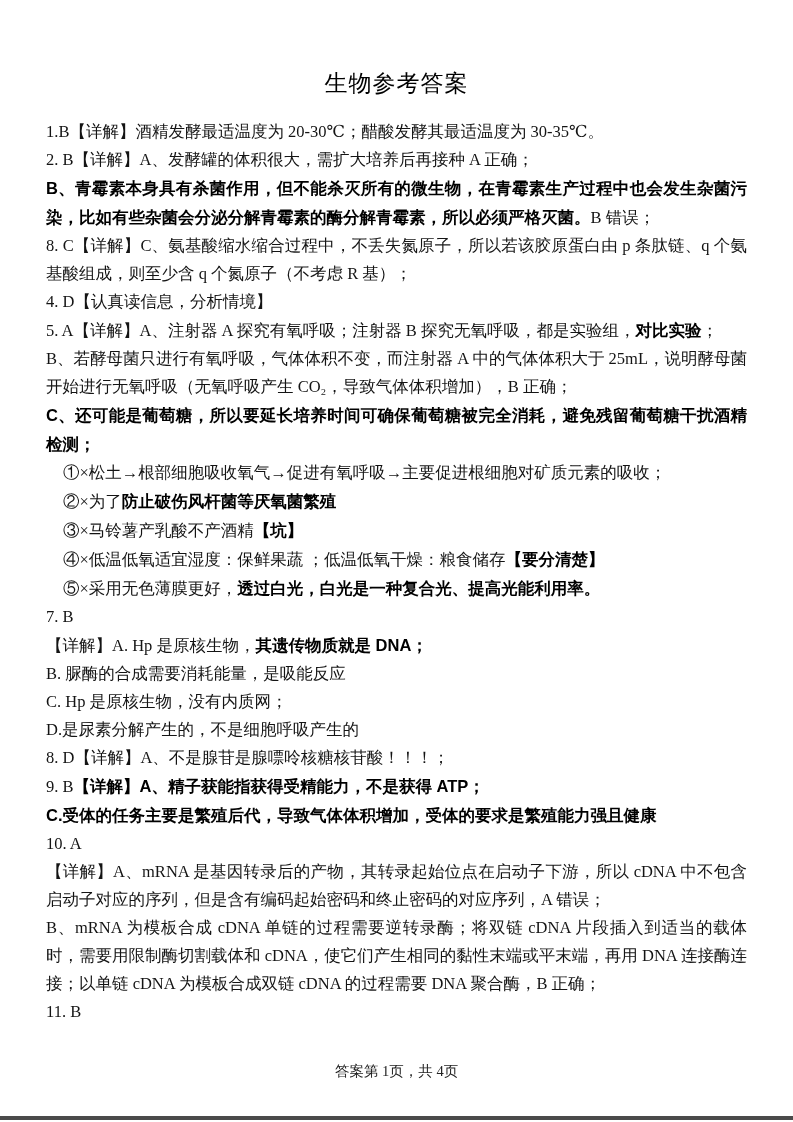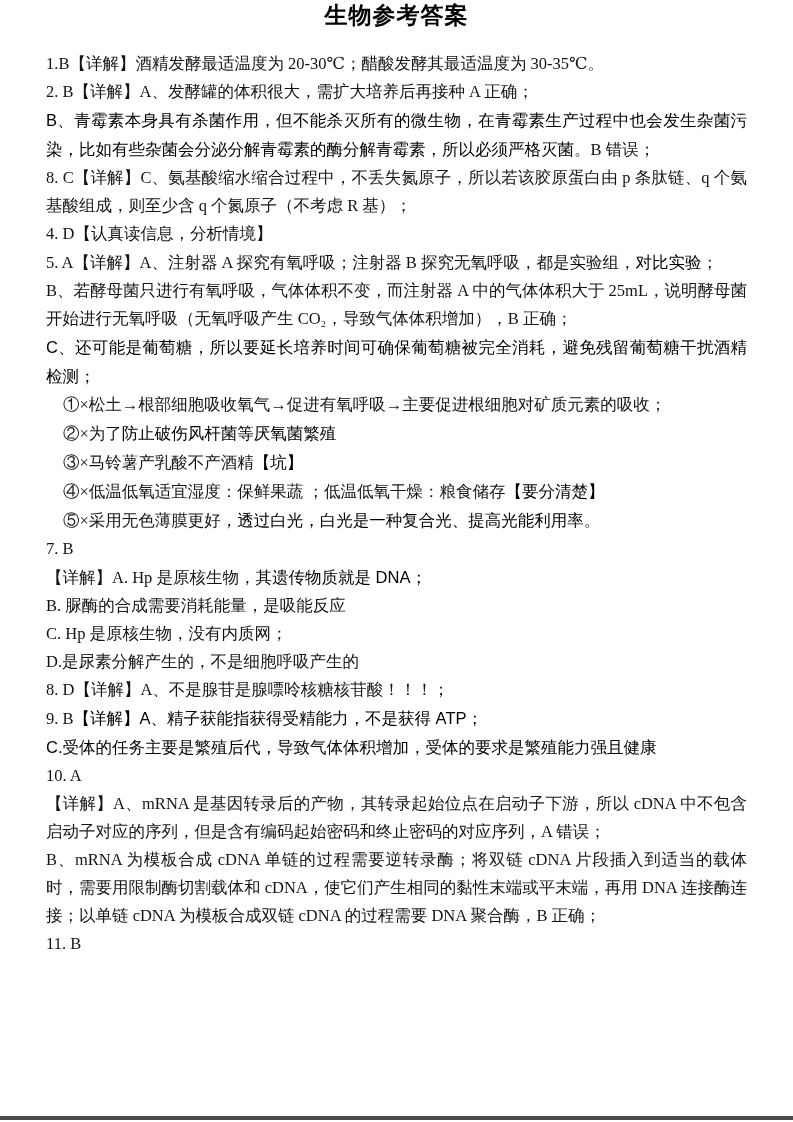--- a/index.html
+++ b/index.html
@@ -11,39 +11,40 @@
     position: relative;
     overflow: hidden;
   }
   .page {
     position: absolute;
     inset: 0;
     background: #ffffff;
   }
   .doc-title {
     text-align: center;
+    padding-top: 68px;
     font-size: 23px;
-    font-weight: bold;
+    font-weight: normal;
     letter-spacing: 1px;
     color: #000000;
   }
   .content {
     margin: 19px 46px 0 46px;
     font-size: 16.5px;
     line-height: 28px;
   }
   .line {
     text-align: justify;
     text-justify: inter-ideograph;
   }
   .line.indent { padding-left: 17px; }
   .seg { color: #141414; margin-top: 28px; }
   .seg.bold {
     font-family: "Liberation Sans", "DejaVu Sans", sans-serif;
-    font-weight: 400;
+    font-weight: 700;
     color: #000000;
   }
   .footer {
     position: absolute;
     left: 0; right: 0;
     top: 1062px;
     text-align: center;
     font-size: 14.5px;
     color: #222222;
   }
@@ -79,14 +80,15 @@
       <p class="line"><span class="seg">C. Hp 是原核生物，没有内质网；</span></p>
       <p class="line"><span class="seg">D.是尿素分解产生的，不是细胞呼吸产生的</span></p>
       <p class="line"><span class="seg">8. D【详解】A、不是腺苷是腺嘌呤核糖核苷酸！！！；</span></p>
       <p class="line"><span class="seg">9. B</span><span class="seg bold">【详解】A、精子获能指获得受精能力，不是获得 ATP；</span></p>
       <p class="line"><span class="seg bold">C.受体的任务主要是繁殖后代，导致气体体积增加，受体的要求是繁殖能力强且健康</span></p>
       <p class="line"><span class="seg">10. A</span></p>
       <p class="line"><span class="seg">【详解】A、mRNA 是基因转录后的产物，其转录起始位点在启动子下游，所以 cDNA 中不包含启动子对应的序列，但是含有编码起始密码和终止密码的对应序列，A 错误；</span></p>
       <p class="line"><span class="seg">B、mRNA 为模板合成 cDNA 单链的过程需要逆转录酶；将双链 cDNA 片段插入到适当的载体时，需要用限制酶切割载体和 cDNA，使它们产生相同的黏性末端或平末端，再用 DNA 连接酶连接；以单链 cDNA 为模板合成双链 cDNA 的过程需要 DNA 聚合酶，B 正确；</span></p>
       <p class="line"><span class="seg">11. B</span></p>
     </div>
+  <div class="footer">答案第 1页，共 4页</div>
   <div class="bottom-separator" style="background: rgb(74, 74, 74);"></div>
 </div>
 
 </body></html>

